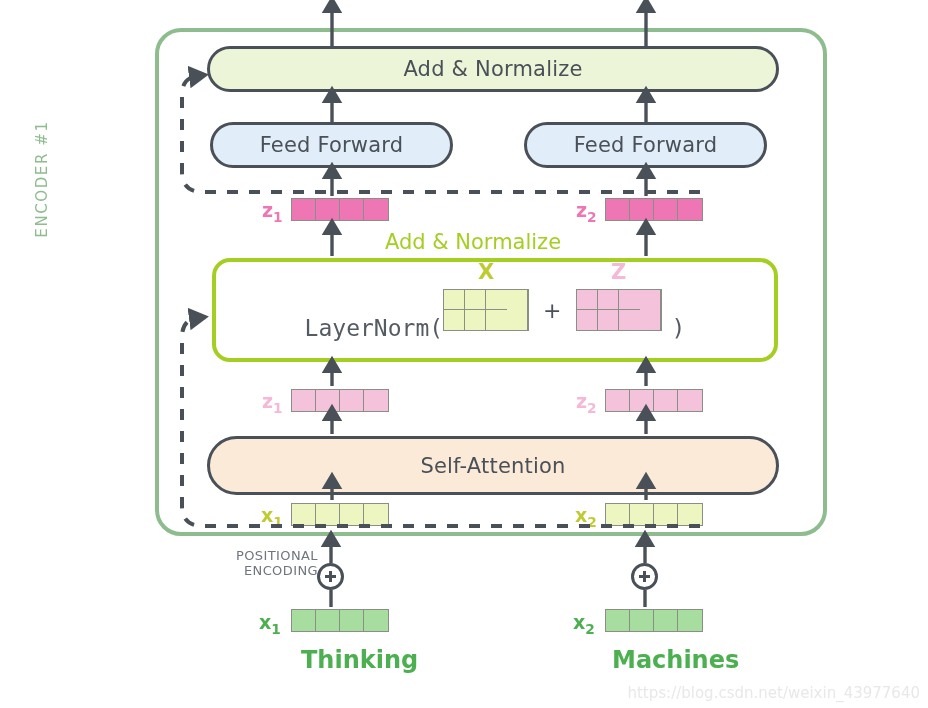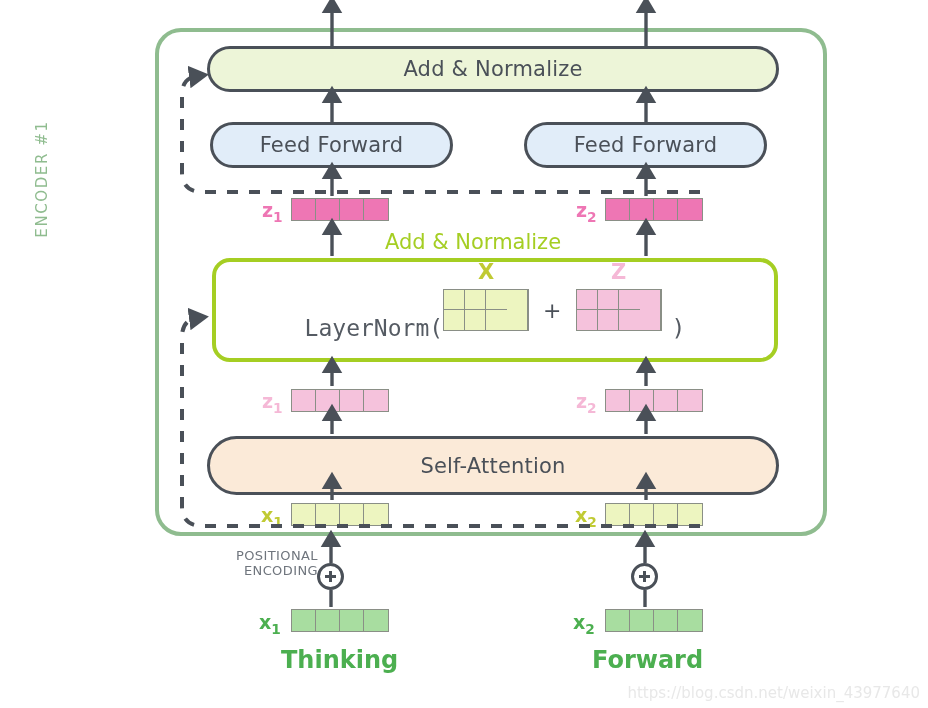--- a/index.html
+++ b/index.html
@@ -180,20 +180,21 @@
   .lbl-lime    { color: #C0CA33; }
   .lbl-green   { color: #4CAF50; }
 
   
   .word {
     position: absolute;
     font-size: 24px;
     font-weight: bold;
     color: #4CAF50;
     white-space: nowrap;
+    margin-left: 20px;
   }
 
   
   .pos-enc-label {
     position: absolute;
     left: 200px;
     top: 548px;
     width: 118px;
     text-align: right;
     color: #6F757D;
@@ -386,21 +387,21 @@
     <span>x</span><sub>2</sub>
   </div>
   <div class="vec v-green" style="left:605px; top:609px;">
     <div class="cell"></div>
     <div class="cell"></div>
     <div class="cell"></div>
     <div class="cell"></div>
   </div>
 
   <div class="word" style="left:281px; top:646px;">Thinking</div>
-  <div class="word" style="left:592px; top:646px;">Forward</div>
+  <div class="word" style="left:592px; top:646px;">Machines</div>
 
   <svg id="overlay" viewBox="0 0 928 708">
     <defs>
       <marker id="ah" markerWidth="7" markerHeight="7" refX="2.2" refY="3.5" orient="auto" markerUnits="strokeWidth">
         <path d="M0,0.4 L0,6.6 L5.2,3.5 z" fill="#4A5058"></path>
       </marker>
       <marker id="ah-dash" markerWidth="6.5" markerHeight="6.5" refX="2" refY="3.25" orient="auto" markerUnits="strokeWidth">
         <path d="M0,0.4 L0,6.1 L5,3.25 z" fill="#4A5058"></path>
       </marker>
     </defs>

